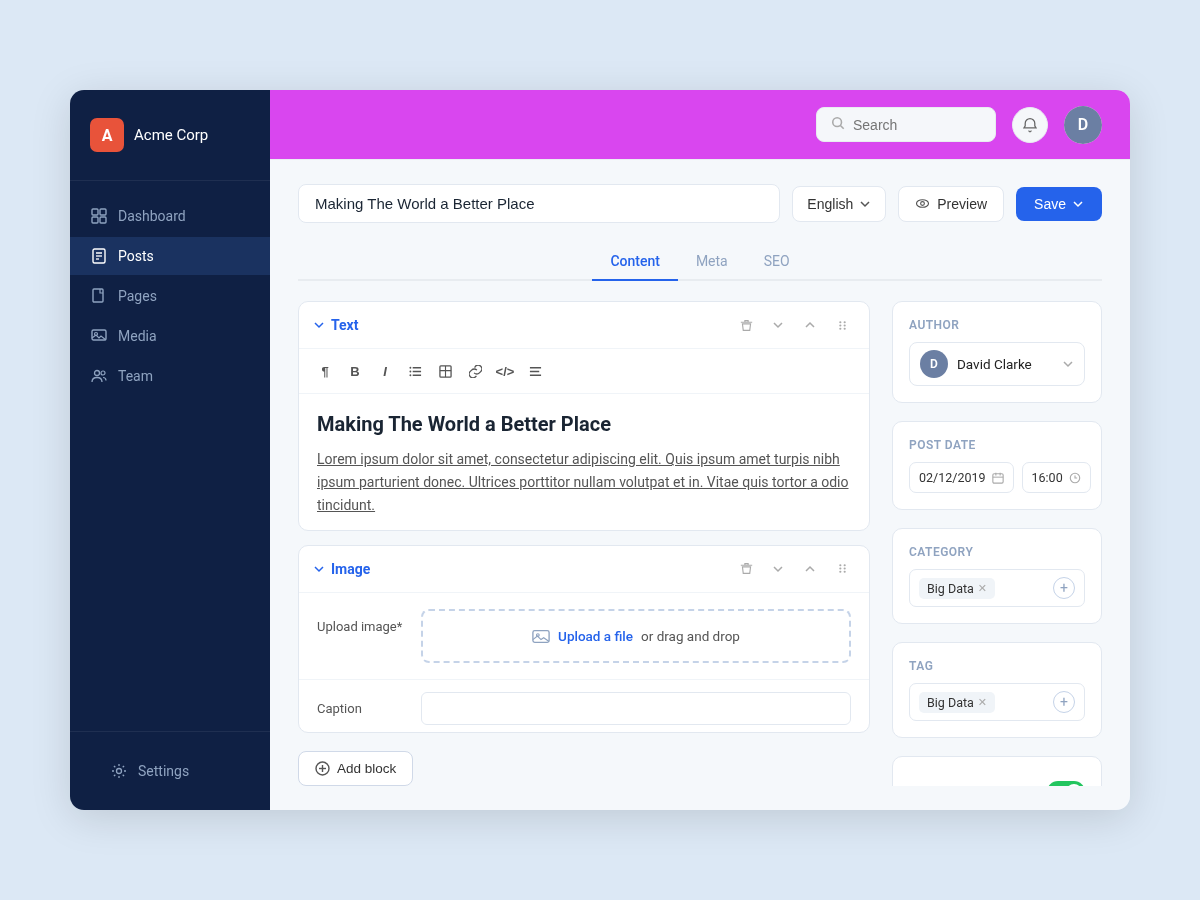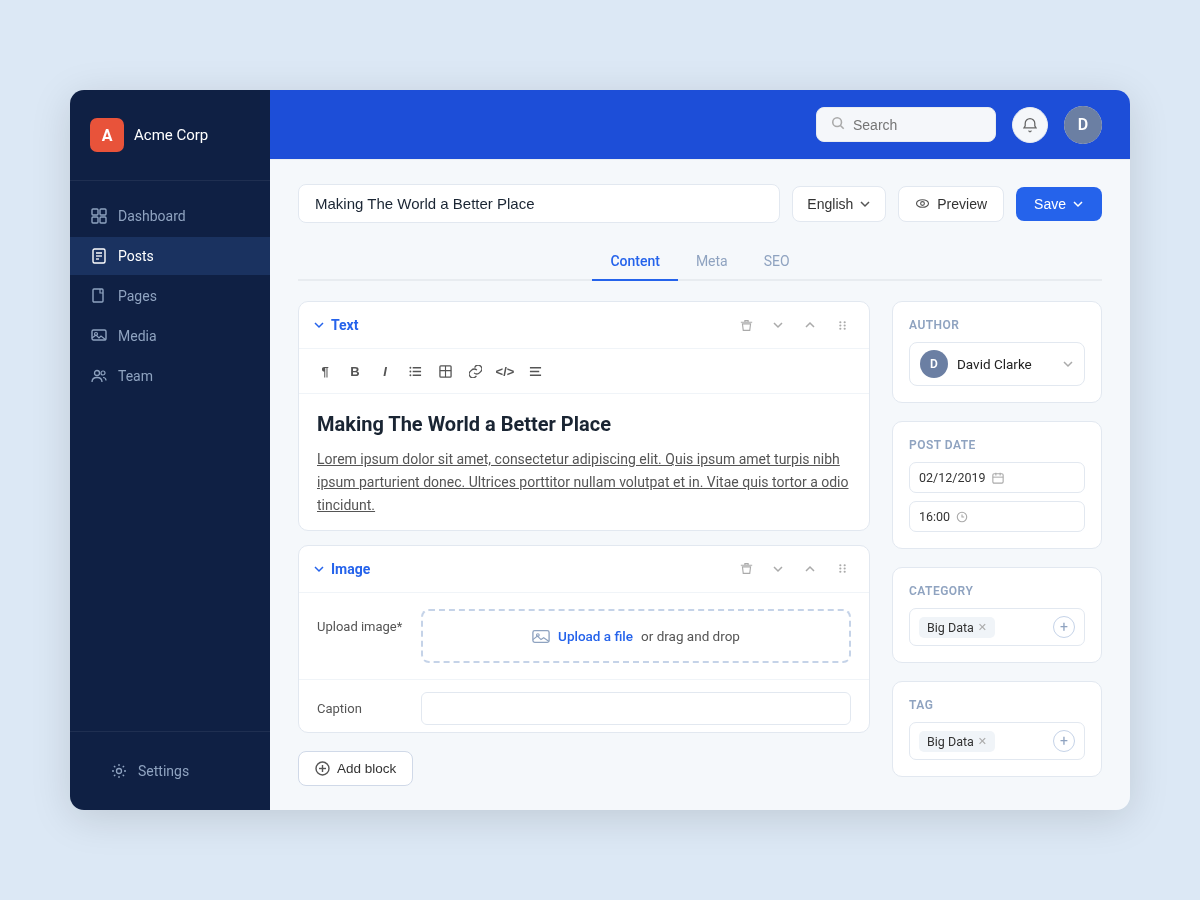--- a/index.html
+++ b/index.html
@@ -103,21 +103,21 @@
     
     .main {
       flex: 1;
       background: #f5f8fb;
       display: flex;
       flex-direction: column;
     }
 
     
     .header {
-      background: #1d4ed8;
+      background: #d946ef;
       height: 70px;
       display: flex;
       align-items: center;
       justify-content: flex-end;
       padding: 0 28px;
       gap: 16px;
       border-bottom: 1px solid #eaeef2;
     }
 
     .search-bar {
@@ -468,21 +468,20 @@
       color: #222;
     }
     .author-chevron {
       color: #aaa;
       font-size: 12px;
     }
 
     .date-time-row {
       display: flex;
       gap: 8px;
-      flex-direction: column;
     }
     .date-input-wrap, .time-input-wrap {
       flex: 1;
       display: flex;
       align-items: center;
       border: 1px solid #e2e8f0;
       border-radius: 7px;
       padding: 7px 9px;
       gap: 6px;
       background: white;

